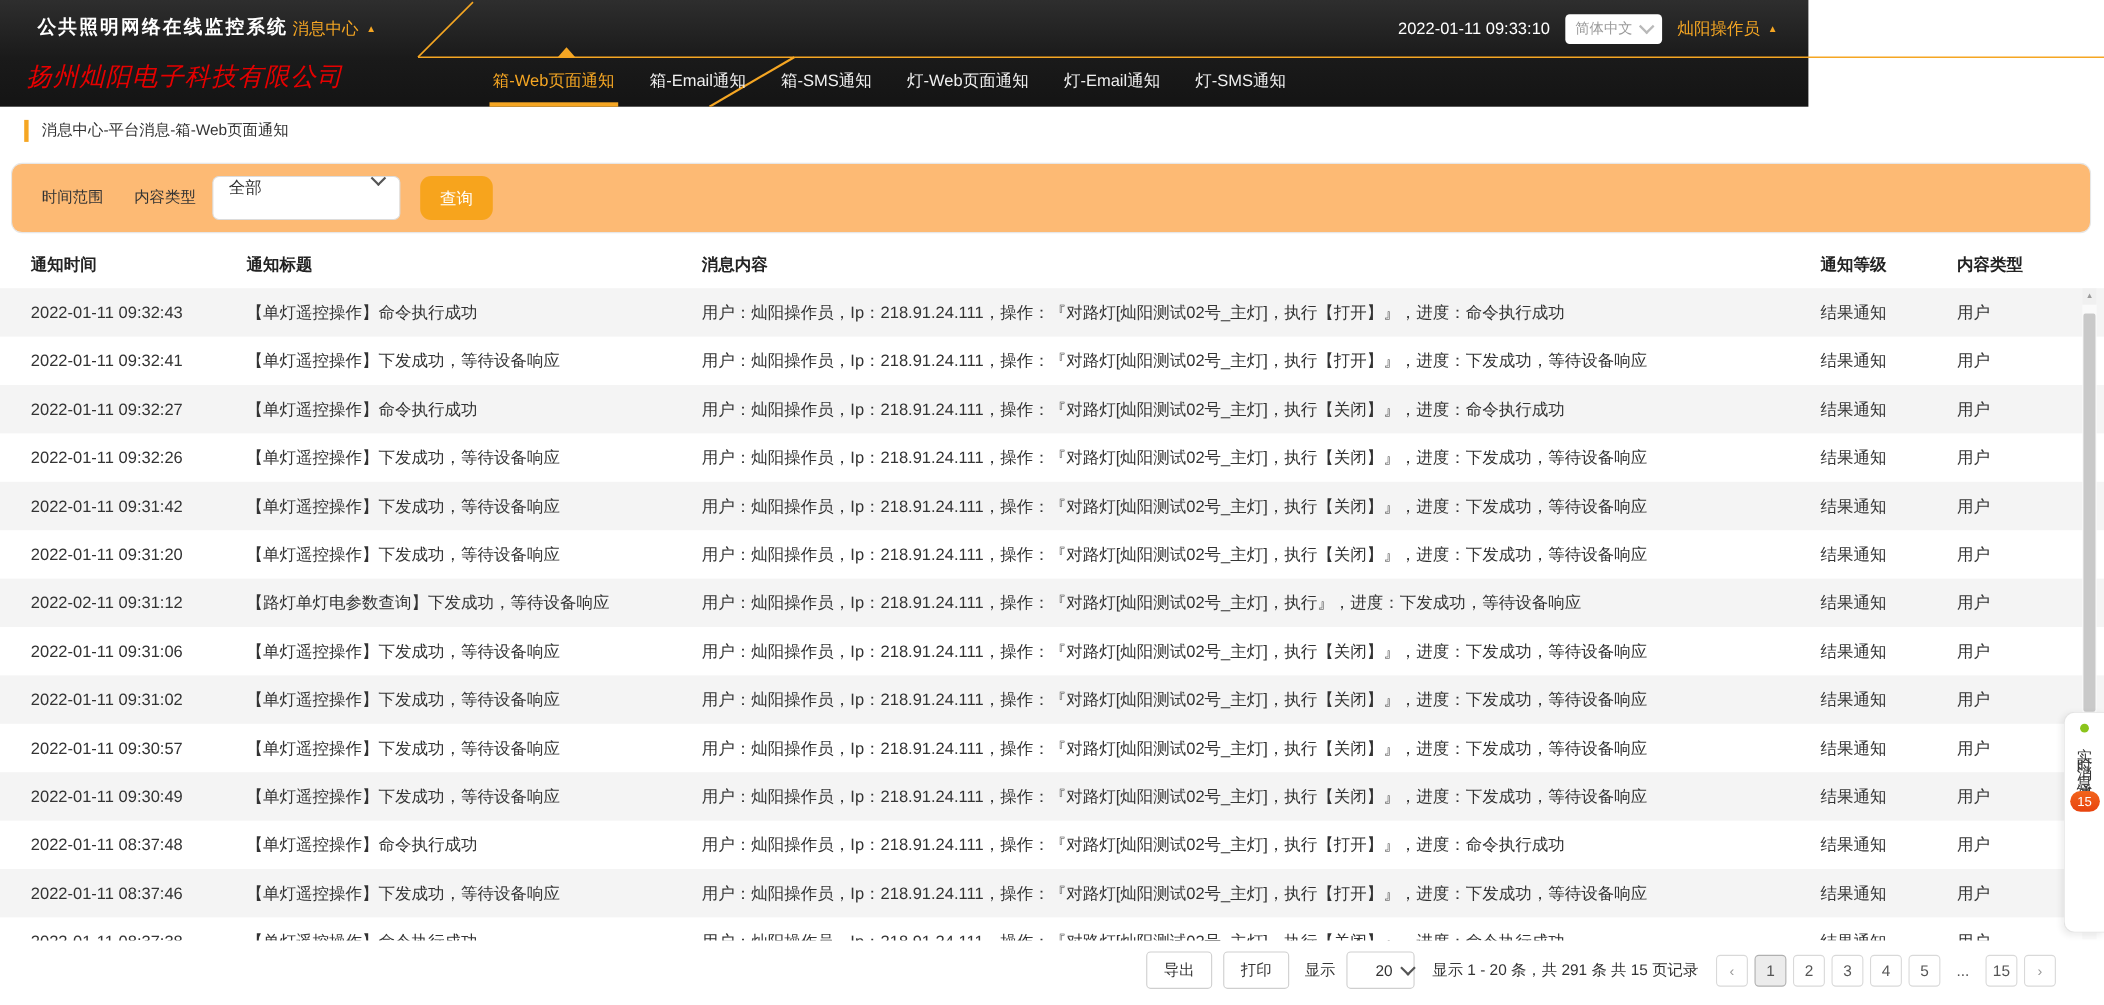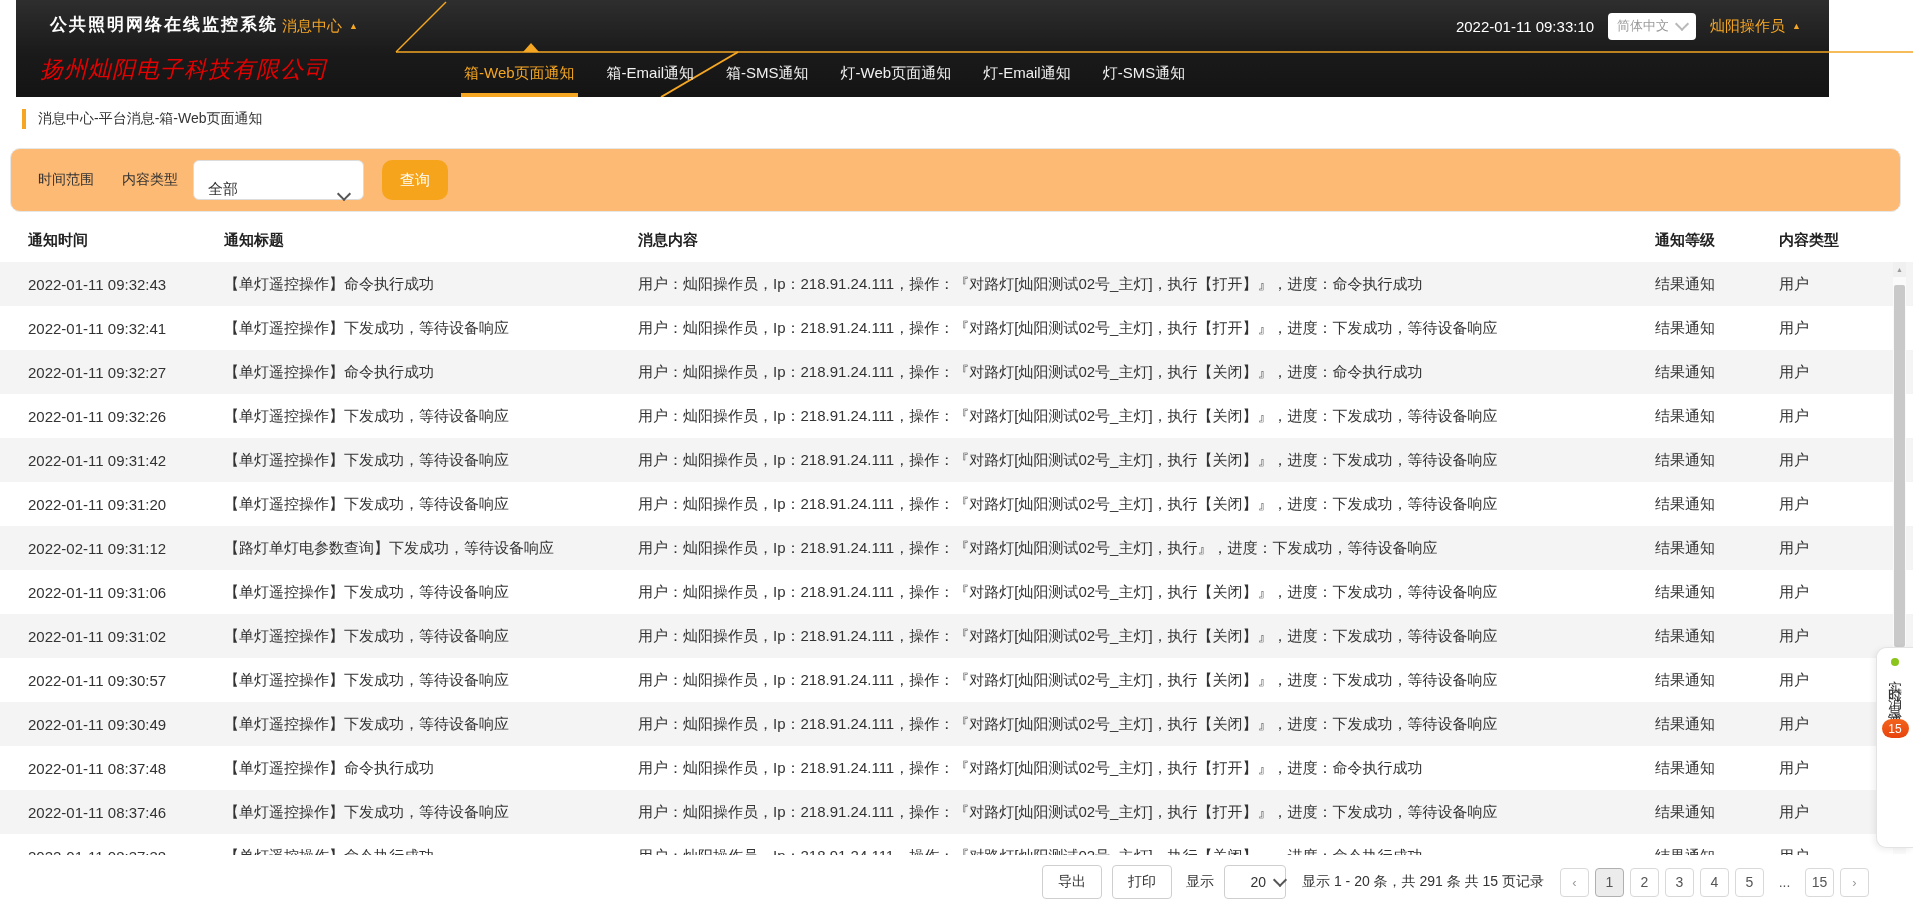--- a/index.html
+++ b/index.html
@@ -2,21 +2,21 @@
 <html><head>
 <meta charset="utf-8">
 <style>
   html,body{margin:0;padding:0}
   body{
     width:1913px;height:914px;position:relative;overflow:hidden;
     background:#fff;color:#333;
     font-family:"Liberation Sans",sans-serif;
   }
   
-  .header{position:absolute;left:16px;top:0;width:1813px;height:97px;
+  .header{position:absolute;left:0;top:0;width:1644px;height:97px;
     background:linear-gradient(180deg,#2e2e2e 0%,#1a1a1a 55%,#141414 100%);}
   .deco{position:absolute;left:0;top:0;pointer-events:none}
   .sys-title{position:absolute;left:34px;top:13px;font-family:"DejaVu Serif",serif;
     font-size:17px;font-weight:bold;color:#fff;letter-spacing:2px;white-space:nowrap}
   .company{position:absolute;left:24px;top:54px;font-family:"DejaVu Serif",serif;
     font-size:23px;font-weight:normal;font-style:italic;color:#e60000;letter-spacing:1px;white-space:nowrap}
   .msg-center{position:absolute;left:266px;top:0;height:52px;display:flex;align-items:center;gap:7px;
     color:#f5a623;font-size:15px;cursor:pointer}
   .caret-up{font-size:9px;line-height:1}
   .top-tabs{position:absolute;left:482px;top:0;height:52px;display:flex;align-items:center;gap:30px;
@@ -41,21 +41,21 @@
     font-size:14px;color:#333}
   .crumb-bar{width:4px;height:20px;background:#f5a623}
   
   .filter-card{position:absolute;left:10px;top:148px;width:1891px;height:64px;box-sizing:border-box;
     border:1px solid #e7e7e7;border-radius:10px;display:flex;align-items:center;padding-left:27px;background:#fdba74}
   .f-label{font-size:14px;color:#333;white-space:nowrap}
   .time-input{margin-left:16px;width:360px;height:40px;border:1px solid #dcdcdc;border-radius:6px;
     display:flex;align-items:center;padding-left:14px;font-size:15px;color:#333;box-sizing:border-box;cursor:text;background:#fff}
   .type-label{margin-left:28px}
   .type-select{margin-left:15px;width:171px;height:40px;border:1px solid #dcdcdc;border-radius:6px;
-    display:flex;align-items:flex-end;justify-content:space-between;padding:0 14px;font-size:15px;
+    display:flex;align-items:flex-start;justify-content:space-between;padding:0 14px;font-size:15px;
     box-sizing:border-box;cursor:pointer;background:#fff}
   .query-btn{margin-left:18px;width:66px;height:40px;background:#f7a41d;color:#fff;font-size:15px;
     border:none;border-radius:10px;cursor:pointer}
   
   .table{position:absolute;left:0;top:219px;width:1913px;height:636px;overflow:hidden;font-size:15px}
   .trow{display:grid;grid-template-columns:220px 412px 1fr 126px 134px;align-items:center;height:44px}
   .trow.stripe{background:#f4f4f4}
   .thead{height:43px;font-weight:bold;color:#222;background:#fff}
   .c1{padding-left:28px;white-space:nowrap}
   .c2{padding-left:4px;white-space:nowrap;overflow:hidden}

